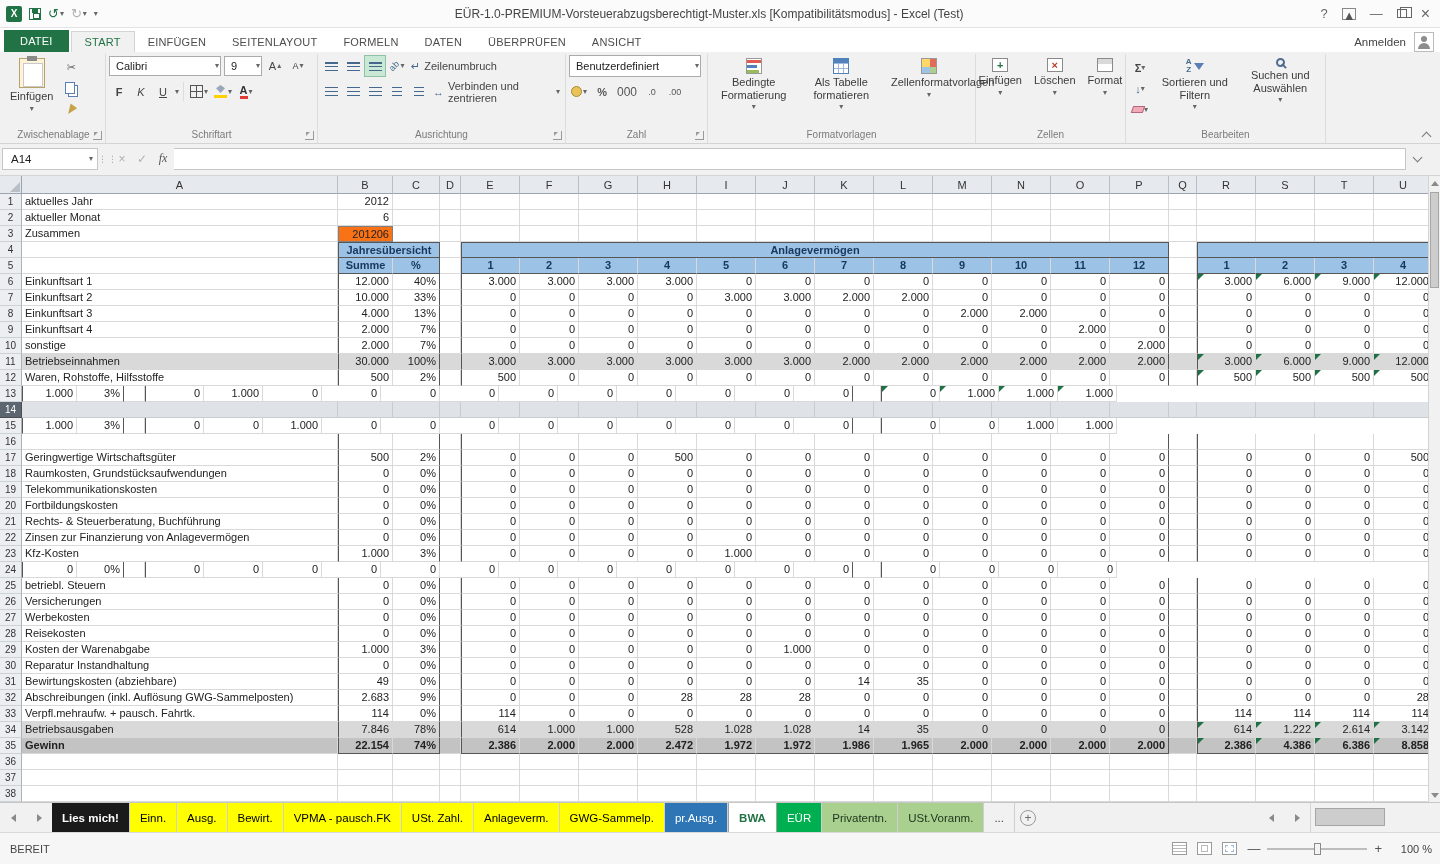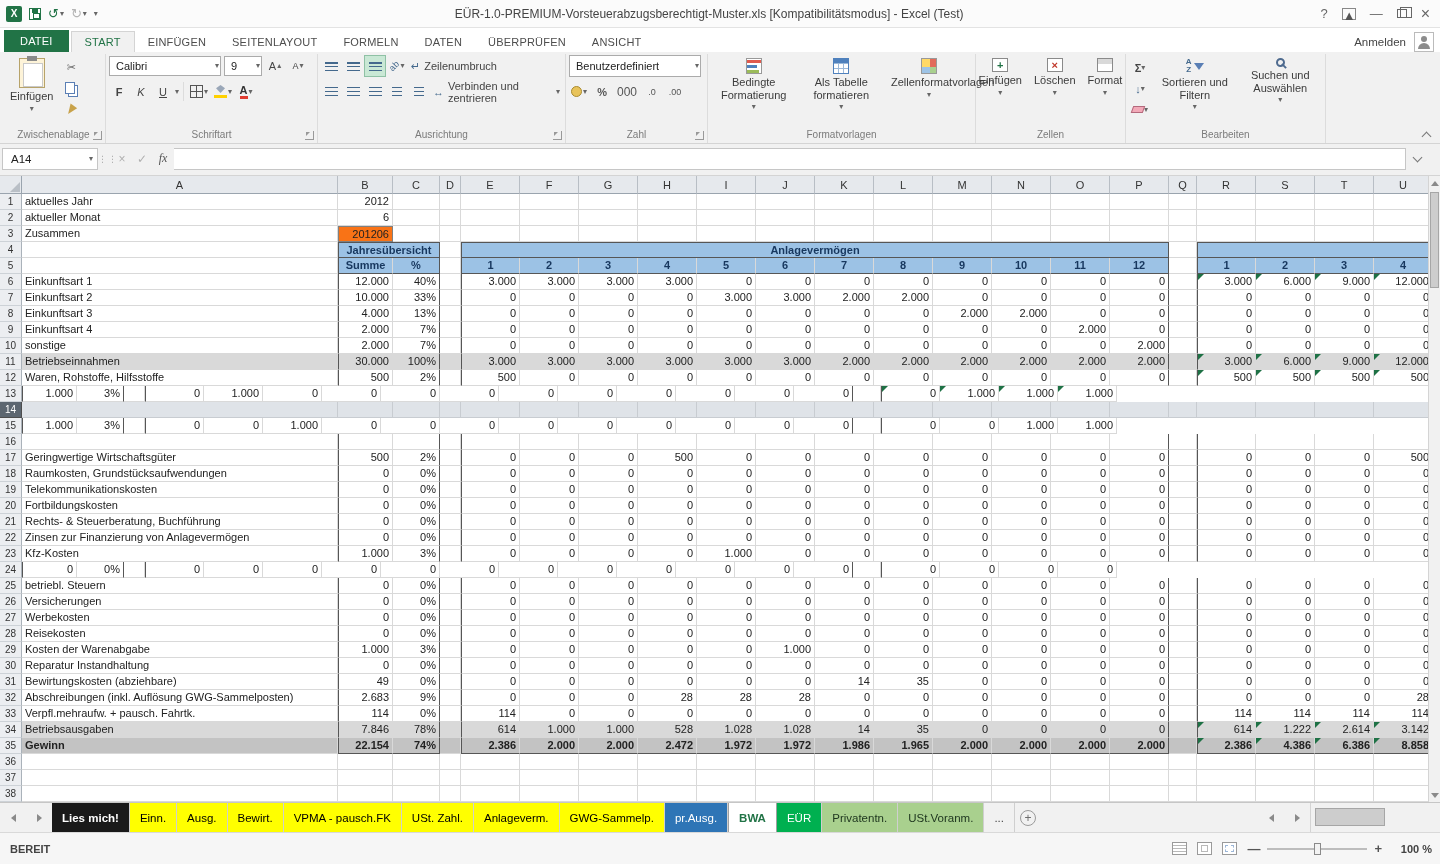--- a/index.html
+++ b/index.html
@@ -137,21 +137,21 @@
   .stab { display:flex; align-items:center; padding:0 10px; font-size:11.5px; border-right:1px solid #cfcfcf; cursor:default; white-space:nowrap; }
   .stab.active { font-weight:bold; border-left:1px solid #a0a0a0; border-right:1px solid #a0a0a0; }
   .newsheet { width:26px; display:flex; align-items:center; justify-content:center; }
   .newsheet span { width:16px; height:16px; border:1px solid #9a9a9a; border-radius:50%; color:#6d6d6d; font-size:12px; line-height:14px; text-align:center; }
   .hscroll { margin-left:auto; display:flex; align-items:center; }
   .hs-track { width:118px; height:100%; background:#f1f1f1; border-left:1px solid #d4d4d4; position:relative; }
   .hs-thumb { position:absolute; left:4px; top:5px; height:18px; width:70px; background:#cdcdcd; border:1px solid #a6a6a6; }
   .hs-corner { width:12px; background:#f1f1f1; border-left:1px solid #d4d4d4; }
 
   
-  .statusbar { height:32px; background:#f6f6f6; border-top:1px solid #d9d9d9; display:flex; align-items:center; padding:0 8px 0 10px; font-size:11px; color:#444;font-weight:bold; }
+  .statusbar { height:32px; background:#f6f6f6; border-top:1px solid #d9d9d9; display:flex; align-items:center; padding:0 8px 0 10px; font-size:11px; color:#444; }
   .sb-right { margin-left:auto; display:flex; align-items:center; gap:10px; }
   .viewbtn { width:15px; height:13px; border:1px solid #9a9a9a; background:#fff; position:relative; }
   .viewbtn.grid-ic { background:repeating-linear-gradient(to bottom,#fff 0 2px,#b9b9b9 2px 3px); }
   .viewbtn.layout-ic::before { content:""; position:absolute; inset:2px 3px; border:1px solid #b9b9b9; }
   .viewbtn.break-ic::before { content:""; position:absolute; inset:2px; border:1px dashed #9db7d8; }
   .zoomwrap { display:flex; align-items:center; gap:7px; }
   .zoom-track { width:100px; height:2px; background:#bdbdbd; position:relative; }
   .zoom-track::before { content:""; position:absolute; left:50%; top:-4px; width:1px; height:10px; background:#9a9a9a; }
   .zoom-thumb { position:absolute; left:47px; top:-5px; width:7px; height:12px; background:#f3f3f3; border:1px solid #8a8a8a; }
   .zoom-sign { font-size:13px; color:#555; line-height:1; }

